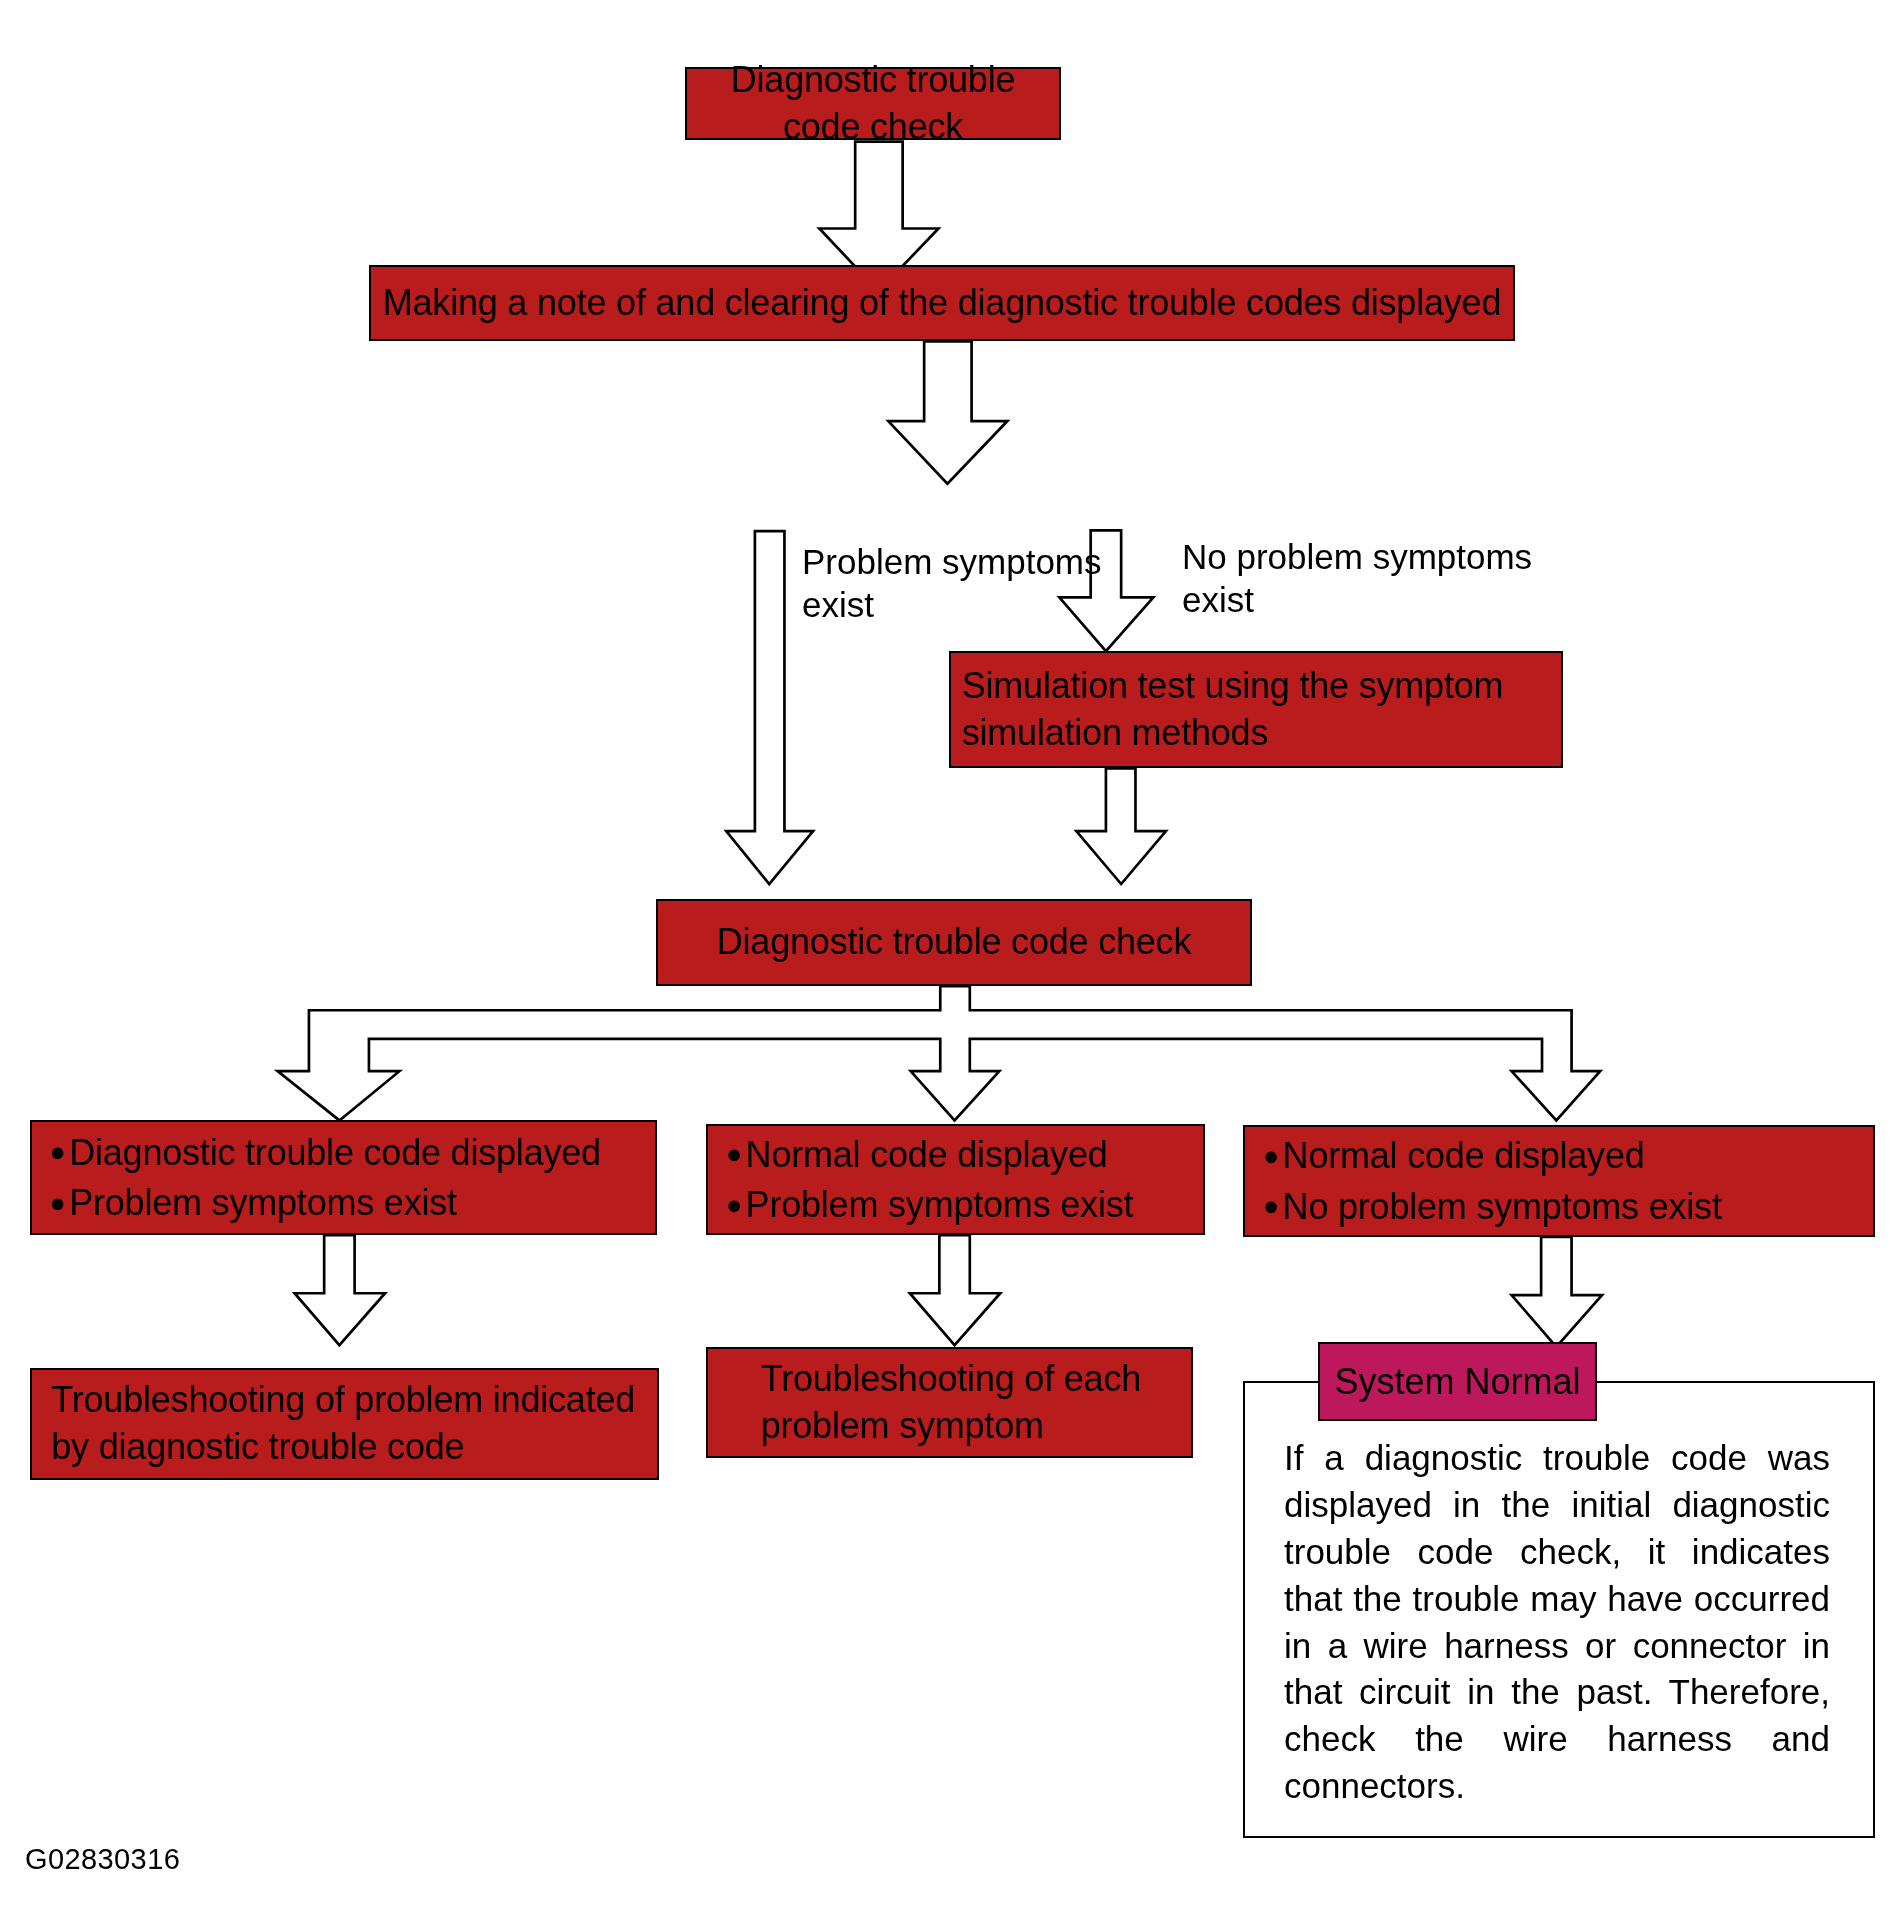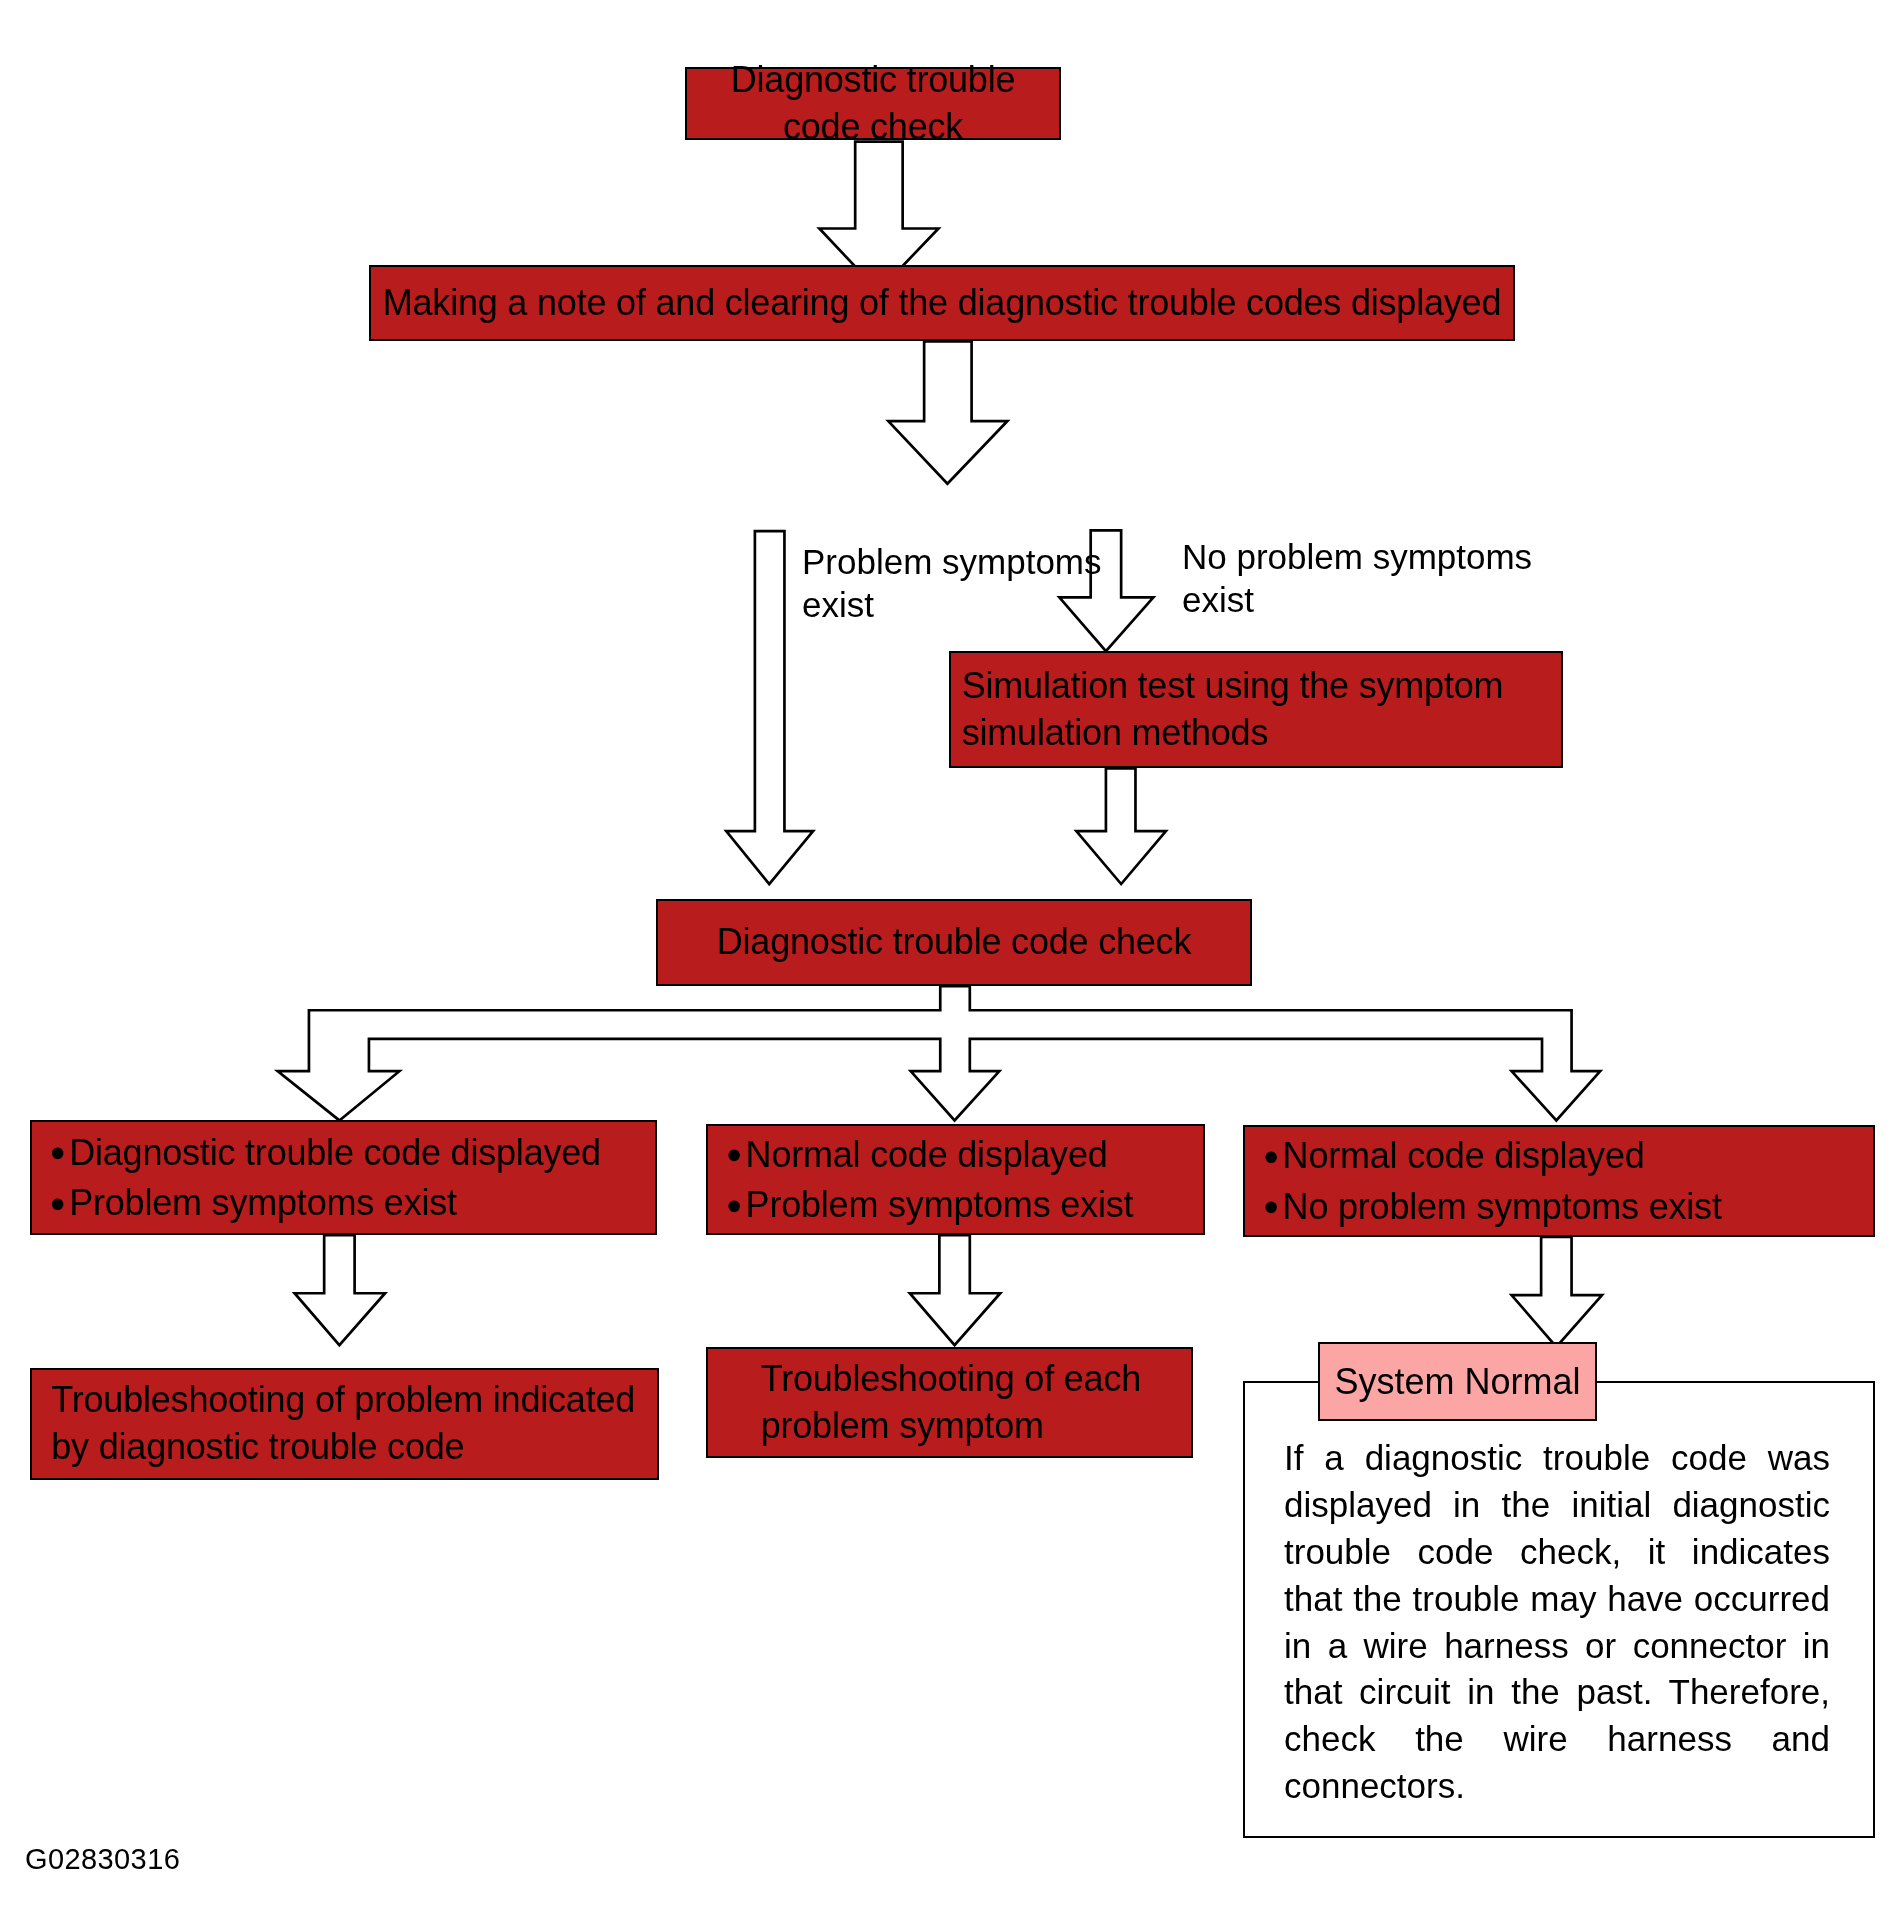--- a/index.html
+++ b/index.html
@@ -81,21 +81,21 @@
     font-size: 35px;
     line-height: 1.34;
     text-align: justify;
     text-align-last: left;
     hyphens: none;
   }
   .label-chip {
     position: absolute;
     box-sizing: border-box;
     border: 2.7px solid #000000;
-    background: #fca5a5;
+    background: #be185d;
     display: flex;
     align-items: center;
     justify-content: center;
     font-size: 36px;
     z-index: 5;
   }
   .edge-label {
     position: absolute;
     font-size: 35px;
     line-height: 1.22;

